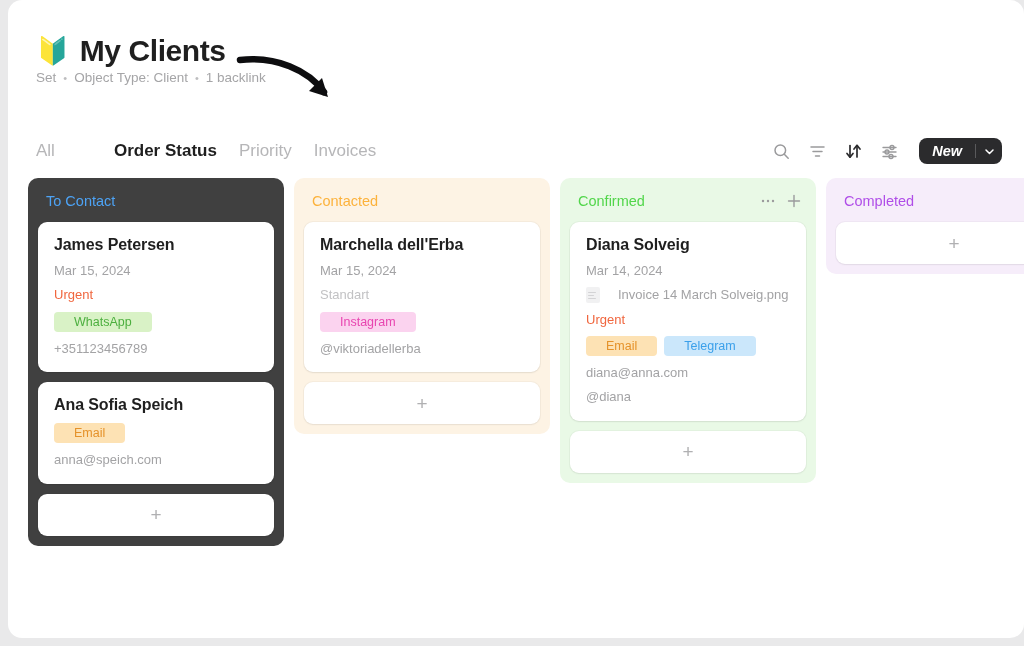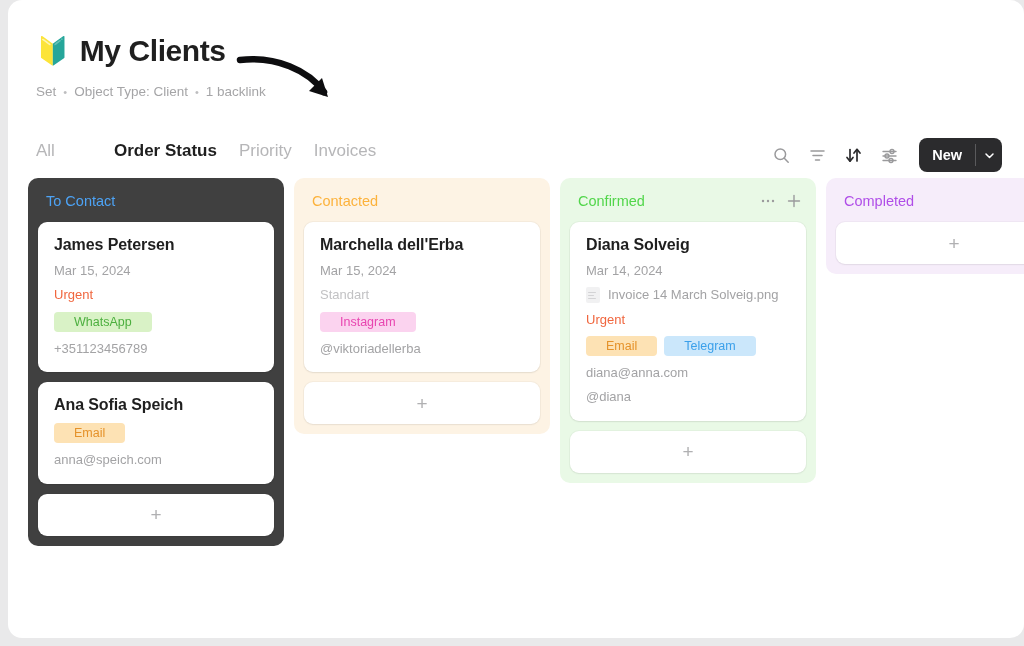--- a/index.html
+++ b/index.html
@@ -20,21 +20,21 @@
 
   
   .page-header { position: absolute; left: 28px; top: 34px; }
   .title-row { display: flex; align-items: center; gap: 10px; }
   .title-emoji { font-size: 27px; line-height: 1; }
   .page-title {
     font-size: 30px; font-weight: bold; color: #1f1f1f;
     letter-spacing: -0.4px;
   }
   .breadcrumb {
-    margin-top: 16px;
+    margin-top: 2px;
     font-size: 13.5px; color: #a5a5a7;
     display: flex; align-items: center; gap: 7px; justify-content: space-between;
   }
   .bc-dot { font-size: 11px; color: #bdbdbf; }
 
   .arrow-doodle {
     position: absolute; left: 228px; top: 48px;
     width: 110px; height: 62px; pointer-events: none;
   }
 
@@ -55,22 +55,22 @@
   }
   .tool-ico {
     width: 20px; height: 20px; display: flex;
     align-items: center; justify-content: center;
     color: #9a9a9c; cursor: pointer;
   }
   .tool-ico.dark { color: #2b2b2d; }
   .new-btn {
     display: flex; align-items: stretch;
     background: #2b2b2d; color: #fff;
-    border-radius: 8px; height: 34px; margin-left: 4px;
-    overflow: hidden; cursor: pointer;
+    border-radius: 8px; height: 26px; margin-left: 4px;
+    overflow: hidden; cursor: pointer; font-style: italic;
   }
   .new-btn .lbl {
     display: flex; align-items: center; padding: 0 13px;
     font-size: 14.5px; font-weight: bold;
   }
   .new-btn .sep { width: 1px; background: #5a5a5c; margin: 6px 0; }
   .new-btn .caret {
     display: flex; align-items: center; justify-content: center;
     width: 26px;
   }
@@ -107,21 +107,21 @@
   }
   .card:last-child { margin-bottom: 0; }
   .card-name {
     font-size: 16px; font-weight: bold; color: #1f1f1f;
     margin-bottom: 9px; letter-spacing: -0.1px;
   }
   .fld { font-size: 13px; color: #a3a3a5; margin-bottom: 8px; line-height: 1.25; }
   .fld:last-child { margin-bottom: 0; }
   .fld.muted { color: #c2c2c4; }
   .fld.urgent { color: #f0663e; }
-  .fld.attach { display: flex; align-items: center; gap: 8px; color: #a3a3a5; }
+  .fld.attach { display: flex; align-items: center; gap: 18px; color: #a3a3a5; }
 
   .tags { display: flex; gap: 7px; margin-bottom: 9px; flex-wrap: wrap; }
   .tag {
     font-size: 12.5px; padding: 2px 20px; border-radius: 4px;
     white-space: nowrap; line-height: 1.3;
   }
 
   .add-card {
     background: #fff; border-radius: 9px;
     height: 42px; display: flex; align-items: center;

